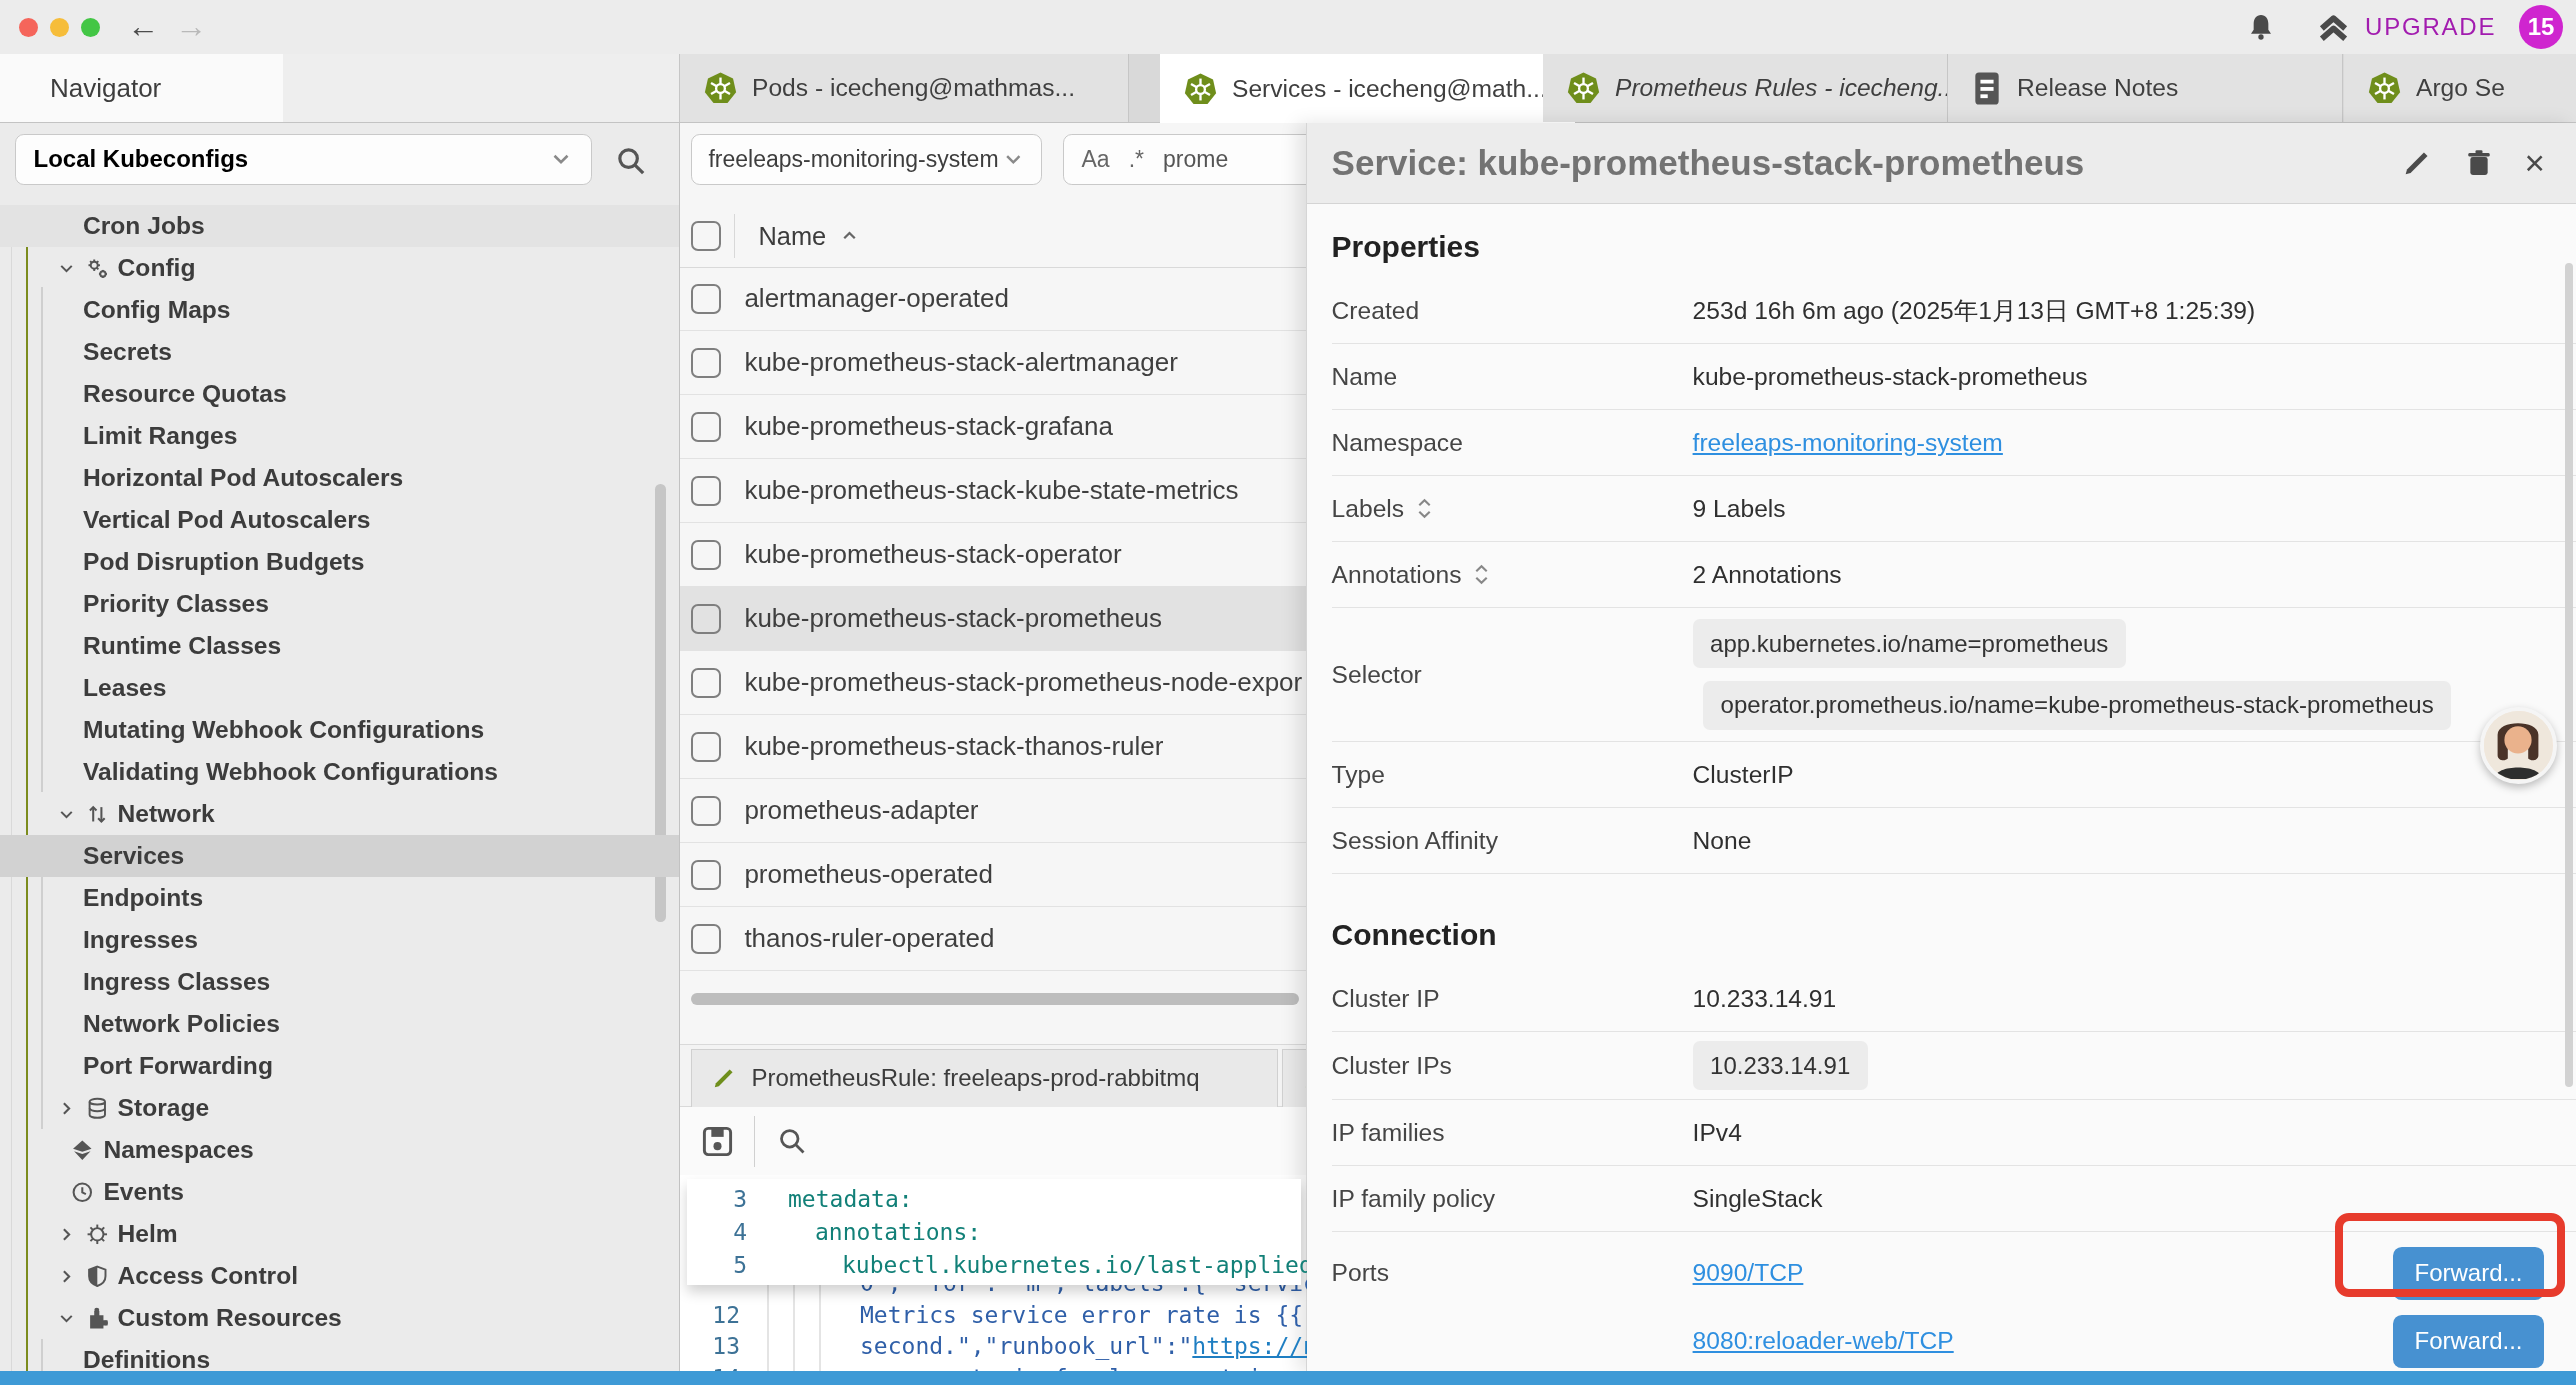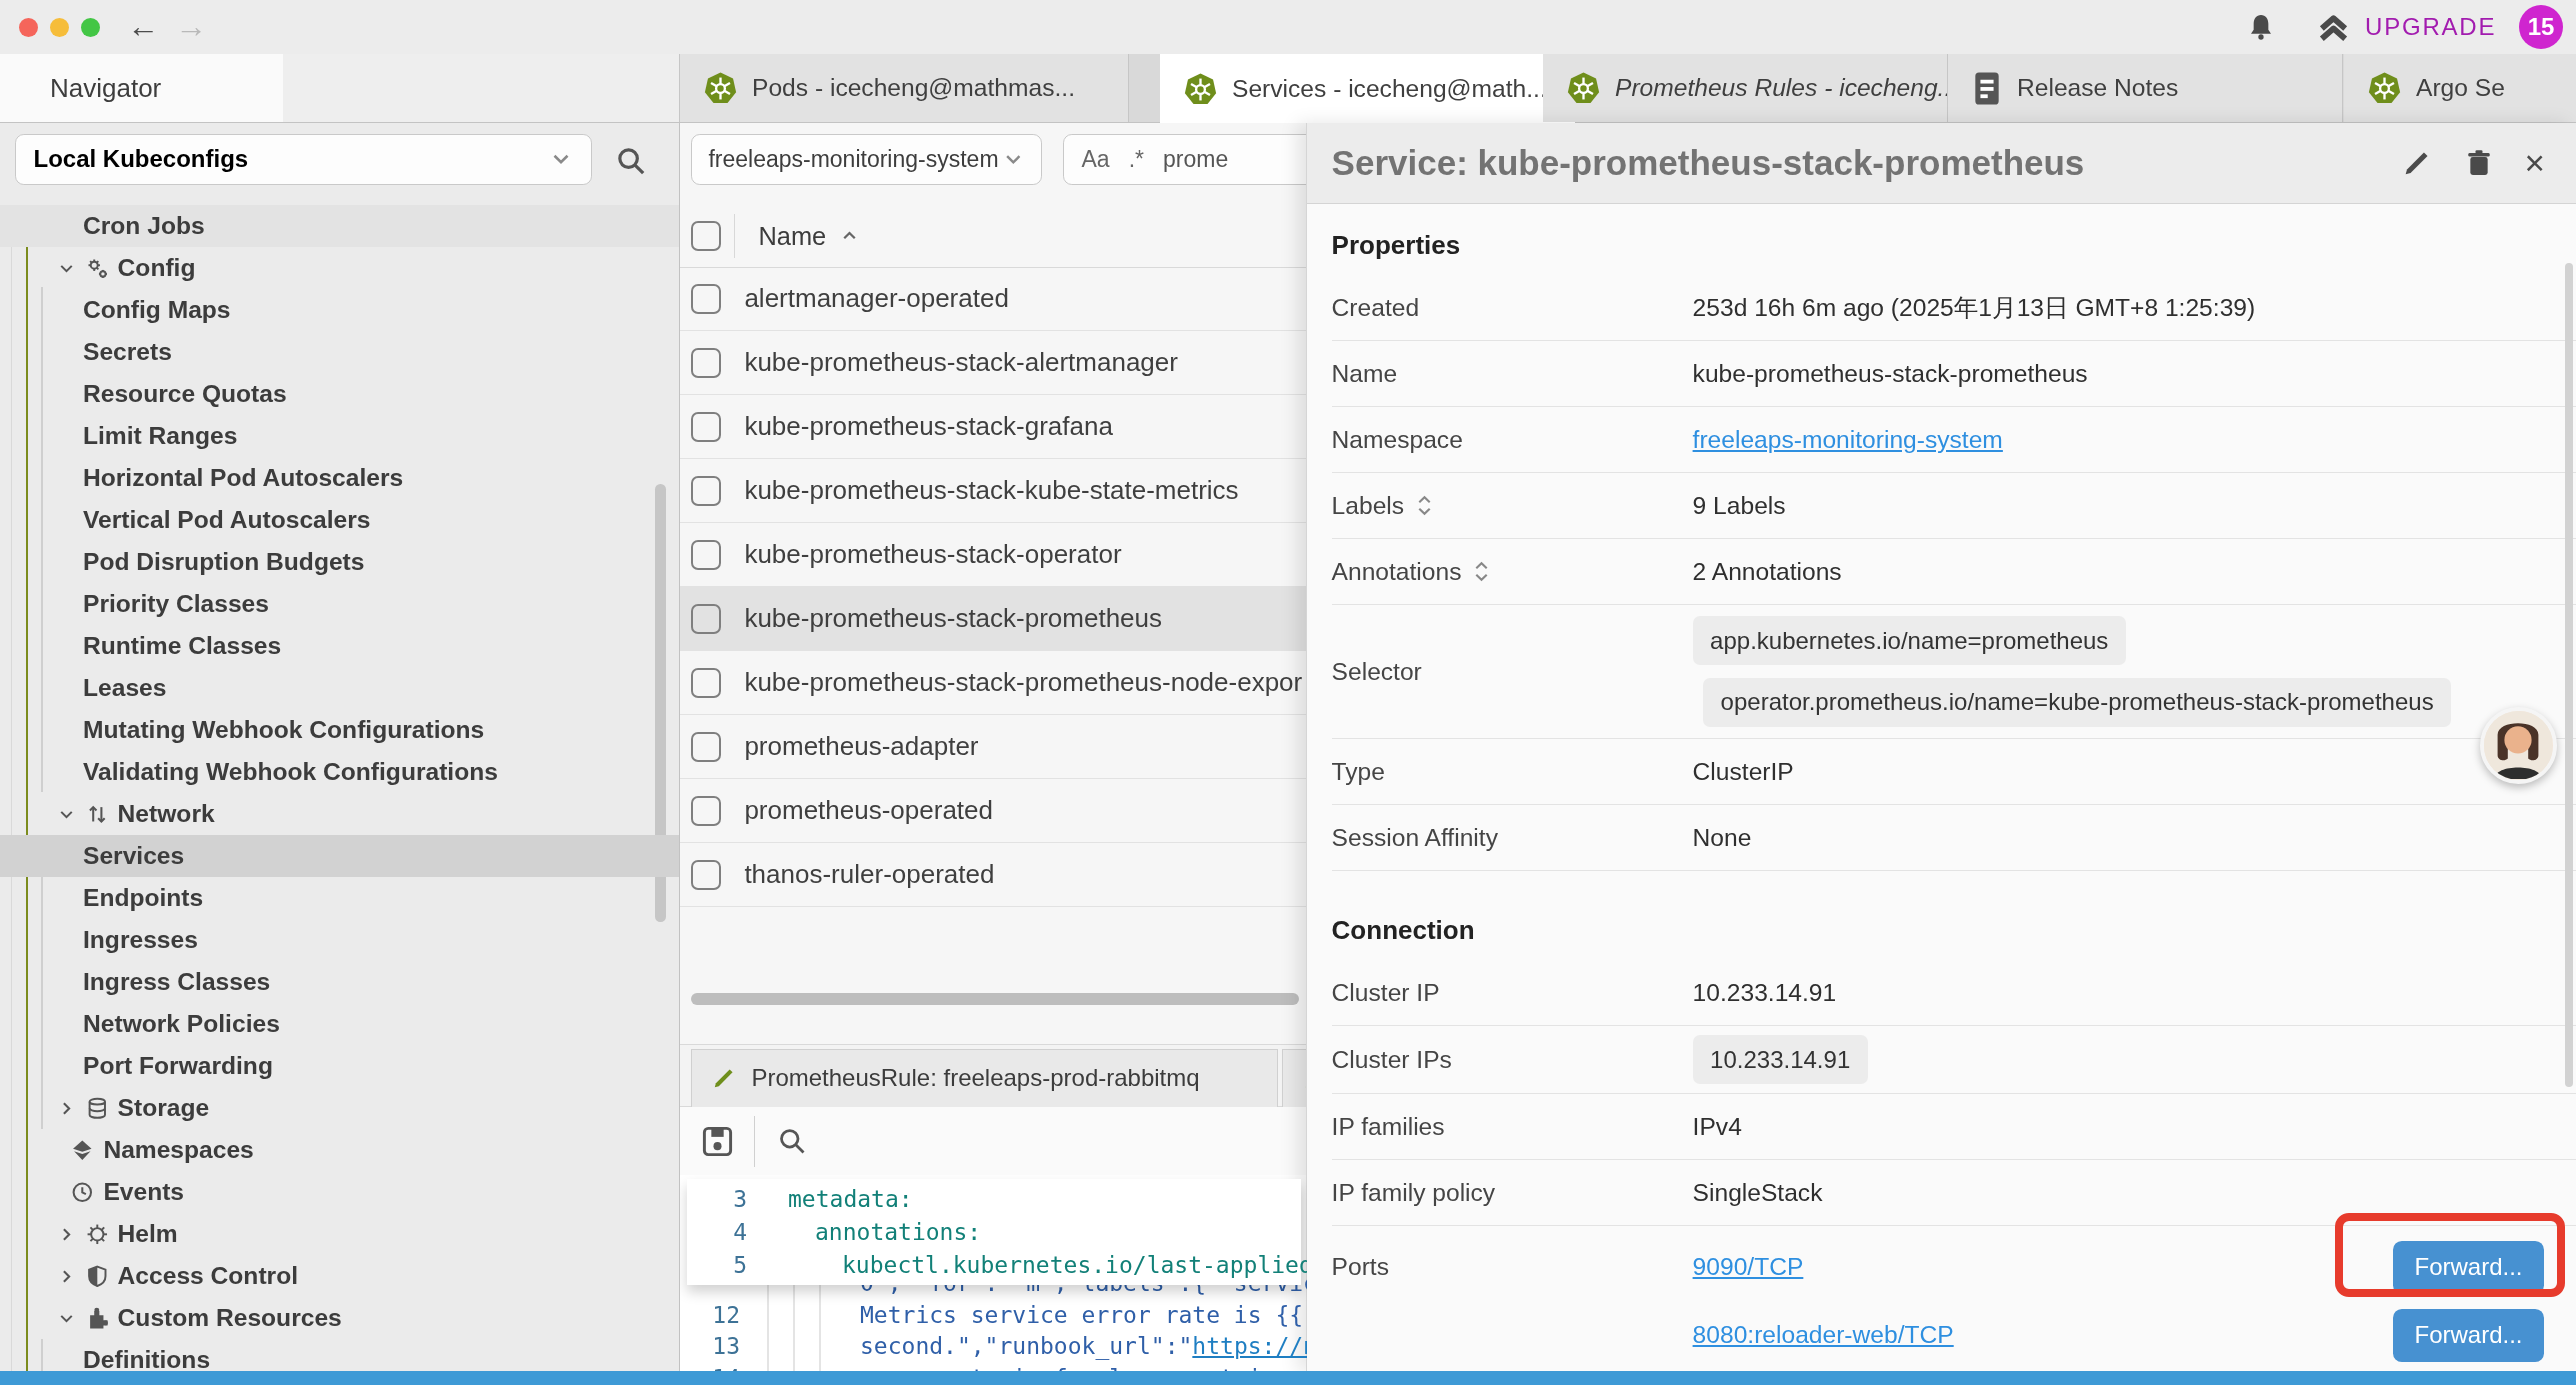--- a/index.html
+++ b/index.html
@@ -78,21 +78,21 @@
   .iguide{width:1.8px;background:#e4e4e4;z-index:0;}
 
   
   #drawer{left:1306px;top:123px;width:1270px;height:1249px;background:#fafafa;box-shadow:-8.8px 0 17.5px rgba(0,0,0,0.10);
           border-left:1.8px solid #d5d5d5;box-sizing:border-box;overflow:hidden;}
   #drawer-header{left:0;top:0;width:1270px;height:81px;background:#ececec;border-bottom:1.8px solid #d4d4d4;box-sizing:border-box;
                  display:flex;align-items:center;}
   #drawer-header .title{margin-left:24.6px;font-size:35px;font-weight:bold;color:#737373;}
   #drawer-header .acts{margin-left:auto;margin-right:32px;display:flex;align-items:center;gap:30px;}
   #dcontent{left:0;top:81px;width:1270px;}
-  .dheading{font-weight:bold;font-size:26px;color:#222;padding:26px 0 14px 24.6px;}
+  .dheading{font-weight:bold;font-size:30px;color:#222;padding:26px 0 14px 24.6px;}
   .drow{display:grid;grid-template-columns:361px 1fr;align-items:center;margin-left:24.6px;border-bottom:1.8px solid #e3e3e3;min-height:65px;}
   .drow .lab{font-size:24.6px;color:#454545;display:flex;align-items:center;gap:10.5px;}
   .drow .val{font-size:24.6px;color:#2f2f2f;}
   .chip{background:#ececec;border-radius:7px;padding:10.5px 17.5px;font-size:24px;color:#333;display:inline-block;}
   a.link{color:#2e8fe0;text-decoration:underline;font-size:24.6px;}
   .fwd-btn{background:#4791d1;color:#fff;border:none;border-radius:8.8px;width:151px;height:53px;font-size:24px;
            font-family:"Liberation Sans",sans-serif;}
   .pentry{display:grid;grid-template-columns:361px 1fr 184px;align-items:center;height:68px;}
   #red-box{left:2335px;top:1213px;width:230px;height:84px;border:8px solid #e73b2c;border-radius:14px;box-sizing:border-box;z-index:50;}
   #avatar{left:2480px;top:707px;width:77px;height:77px;border-radius:50%;background:#f2e6da;border:4.4px solid #f5f5f5;
@@ -499,20 +499,24 @@
     <div class="lrow selected">
         <span class="cb"></span>
         <span class="name">kube-prometheus-stack-prometheus</span>
       </div>
     <div class="lrow">
         <span class="cb"></span>
         <span class="name">kube-prometheus-stack-prometheus-node-expor</span>
       </div>
     <div class="lrow">
         <span class="cb"></span>
+        <span class="name">kube-prometheus-stack-thanos-ruler</span>
+      </div>
+    <div class="lrow">
+        <span class="cb"></span>
         <span class="name">prometheus-adapter</span>
       </div>
     <div class="lrow">
         <span class="cb"></span>
         <span class="name">prometheus-operated</span>
       </div>
     <div class="lrow">
         <span class="cb"></span>
         <span class="name">thanos-ruler-operated</span>
       </div>

